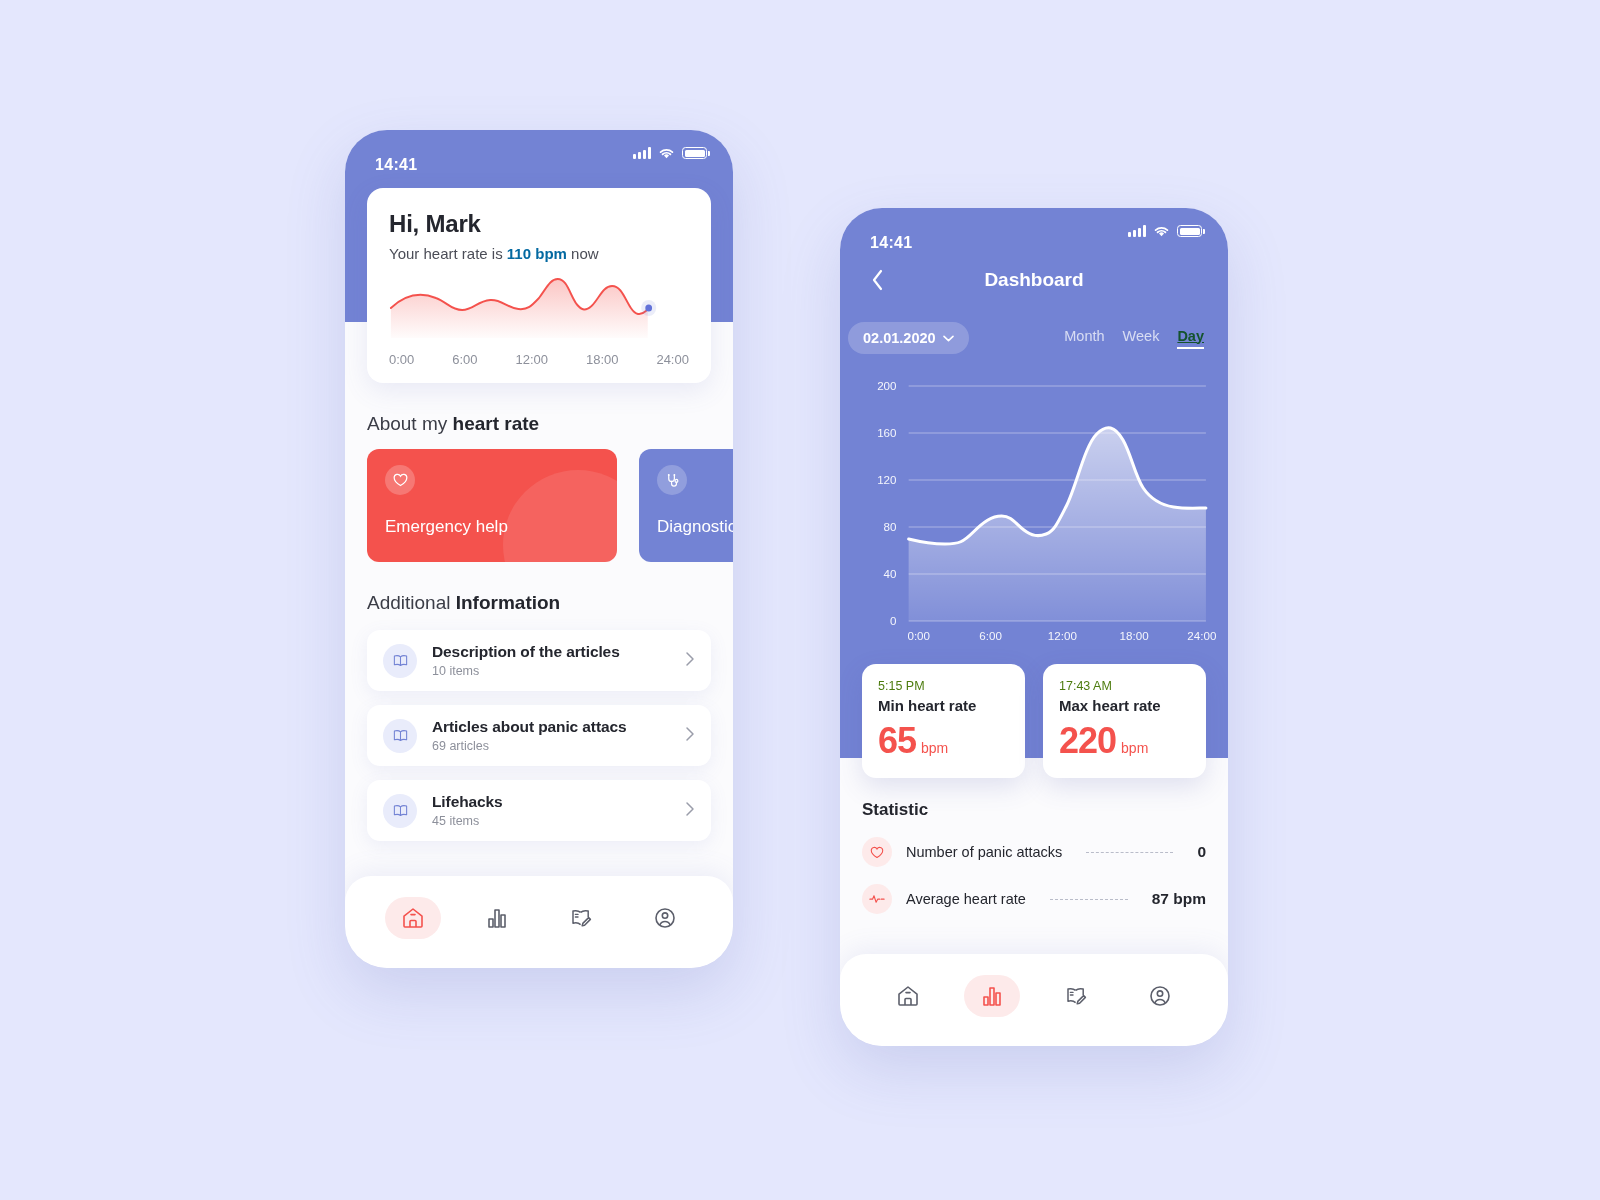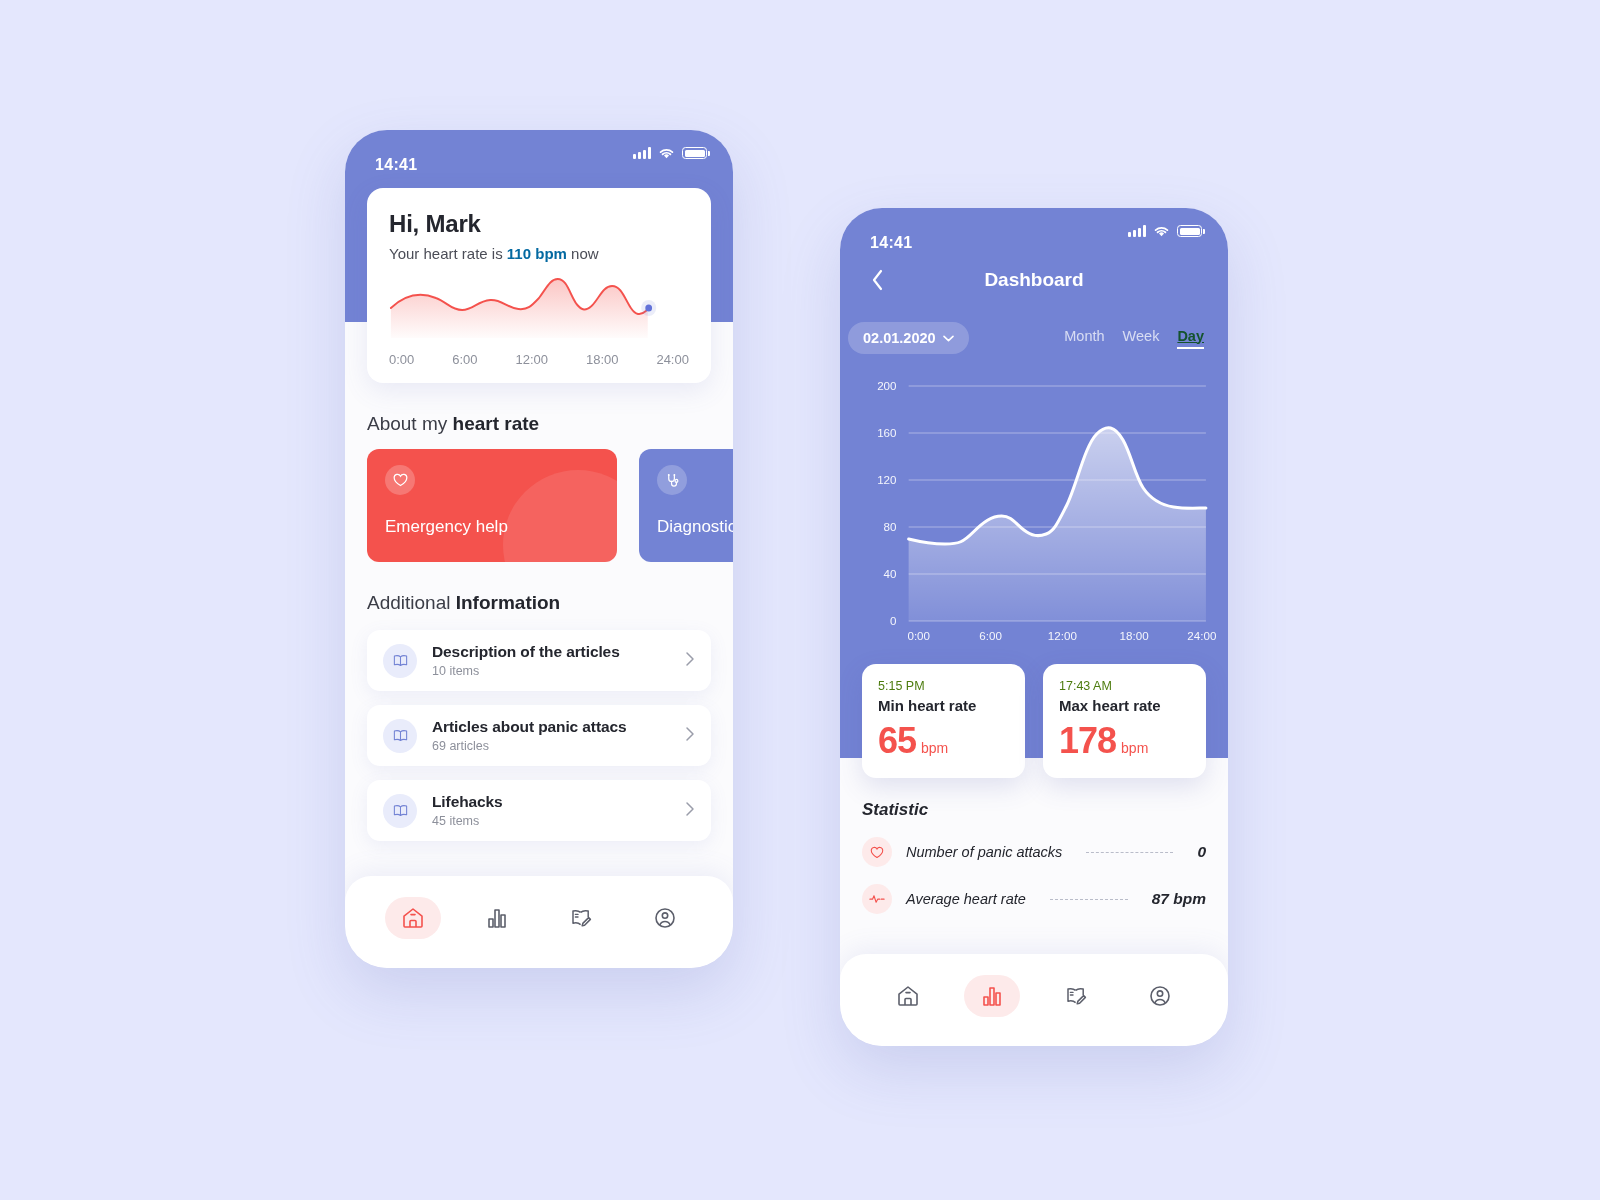--- a/index.html
+++ b/index.html
@@ -179,21 +179,21 @@
     flex:1 1 0; background:#fff; border-radius:14px;
     padding:15px 16px 16px 16px;
     box-shadow:0 9px 26px rgba(80,90,170,.16);
   }
   .sc-time{ font-size:12.5px; color:#4d7c0f; }
   .sc-label{ font-size:15px; font-weight:bold; color:#24262e; margin-top:4px; }
   .sc-val{ margin-top:6px; color:#f4524d; display:flex; align-items:baseline; gap:5px; }
   .sc-num{ font-size:36px; font-weight:bold; letter-spacing:-1px; }
   .sc-unit{ font-size:14px; }
 
-  .stat-sec{ margin:22px 22px 0 22px; position:relative; z-index:6;font-style:italic;}
+  .stat-sec{ margin:22px 22px 0 22px; position:relative; z-index:6;}
   .stat-sec h3{ font-size:17px; color:#24262e; font-weight:bold; }
   .stat-row{ display:flex; align-items:center; gap:14px; margin-top:17px; }
   .st-ico{
     width:30px;height:30px;border-radius:50%;
     background:#fdeaea; flex:0 0 auto;
     display:flex;align-items:center;justify-content:center;
   }
   .st-name{ font-size:14.5px; color:#24262e; white-space:nowrap; }
   .st-dash{
     flex:1 1 auto; height:1px; margin:0 10px;
@@ -476,21 +476,21 @@
         <div class="sc-label">Min heart rate</div>
         <div class="sc-val">
           <span class="sc-num">65</span>
           <span class="sc-unit">bpm</span>
         </div>
       </div>
       <div class="stat-card">
         <div class="sc-time">17:43 AM</div>
         <div class="sc-label">Max heart rate</div>
         <div class="sc-val">
-          <span class="sc-num">178</span>
+          <span class="sc-num">220</span>
           <span class="sc-unit">bpm</span>
         </div>
       </div>
     </div>
 
     <div class="stat-sec">
       <h3>Statistic</h3>
 
       <div class="stat-row">
         <span class="st-ico">

